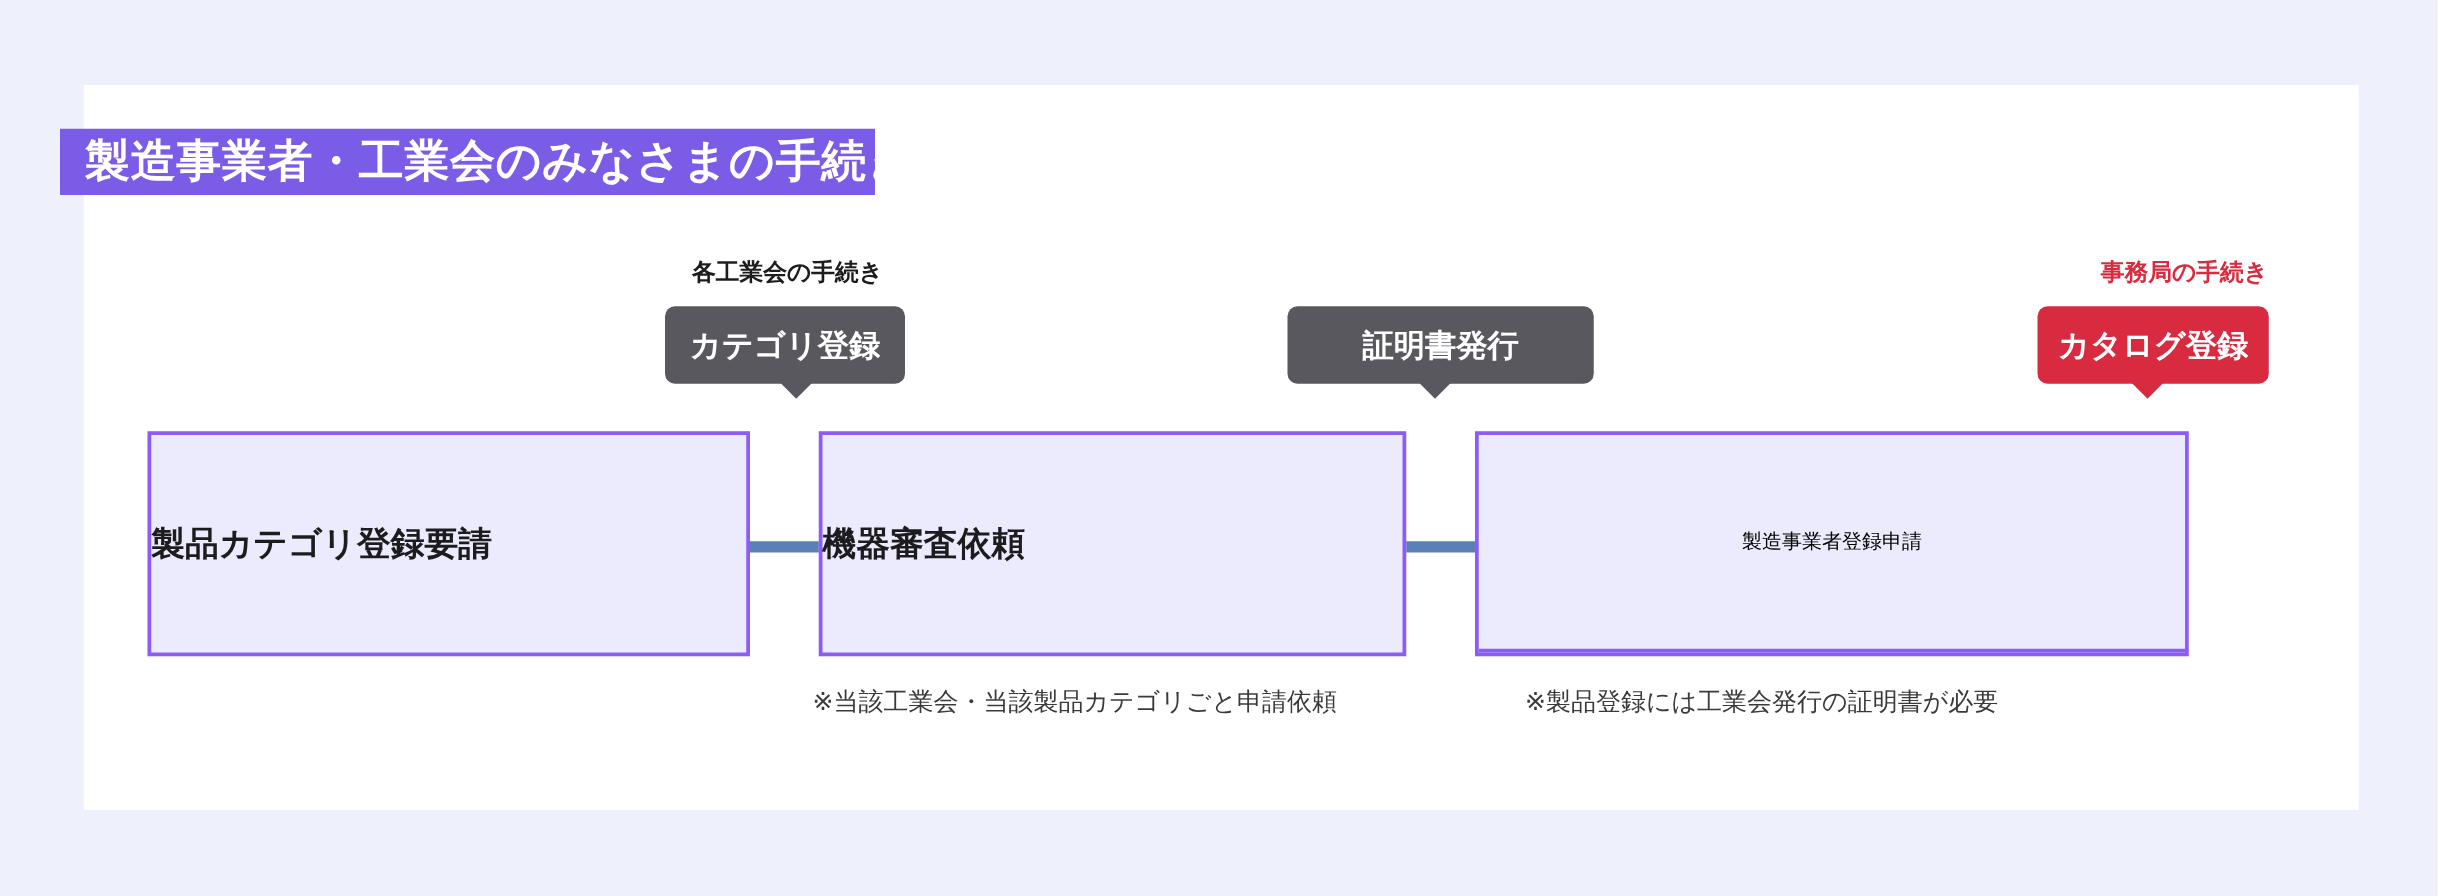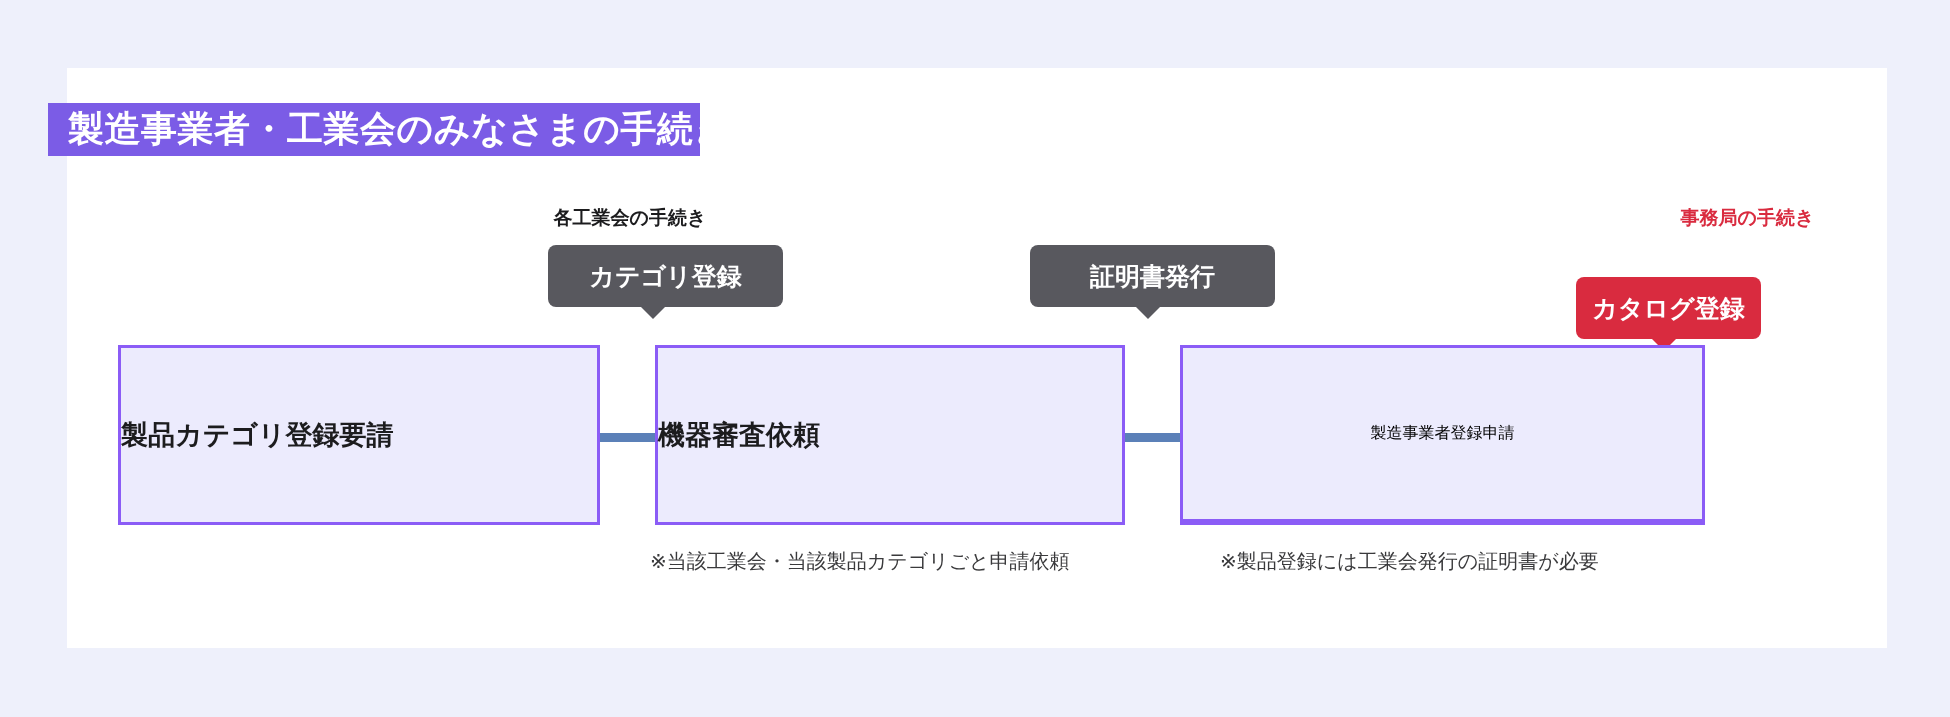--- a/index.html
+++ b/index.html
@@ -118,48 +118,48 @@
   <div class="card"></div>
 
   <div class="title-banner">
     <span class="title-text">製造事業者・工業会のみなさまの手続き</span>
   </div>
 
   <div class="caption caption-dark" style="left:520px;top:205px;width:220px;">各工業会の手続き</div>
 
   <div class="caption caption-red" style="left:1655px;top:205px;width:185px;">事務局の手続き</div>
 
-  <div class="badge badge-gray" style="left:548px;top:245px;width:235px;">
+  <div class="badge badge-gray" style="left:532px;top:245px;width:192px;">
     <span>カテゴリ登録</span>
     <span class="tail tail-gray" style="left:92px;"></span>
   </div>
 
   <div class="badge badge-gray" style="left:1030px;top:245px;width:245px;">
     <span>証明書発行</span>
     <span class="tail tail-gray" style="left:105px;"></span>
   </div>
 
-  <div class="badge badge-red" style="left:1576px;top:245px;width:185px;margin-top:32px;">
+  <div class="badge badge-red" style="left:1630px;top:245px;width:185px;">
     <span>カタログ登録</span>
     <span class="tail tail-red" style="left:75px;"></span>
   </div>
 
   <div class="connector" style="left:598px;top:433px;width:60px;"></div>
 
   <div class="connector" style="left:1122px;top:433px;width:62px;"></div>
 
   <div class="pbox" style="left:118px;top:345px;width:482px;height:180px;">
     <span class="plabel">製品カテゴリ登録要請</span>
   </div>
 
   <div class="pbox" style="left:655px;top:345px;width:470px;height:180px;">
     <span class="plabel">機器審査依頼</span>
   </div>
 
-  <div class="pbox-split" style="left:1180px;top:345px;width:525px;height:180px;">
+  <div class="pbox-split" style="left:1180px;top:345px;width:571px;height:180px;">
     <div class="half top">
       <span class="plabel">製造事業者登録申請</span>
     </div>
   </div>
 
   <div class="footnote" style="left:650px;top:548px;">※当該工業会・当該製品カテゴリごと申請依頼</div>
 
   <div class="footnote" style="left:1220px;top:548px;">※製品登録には工業会発行の証明書が必要</div>
 
 </div>

